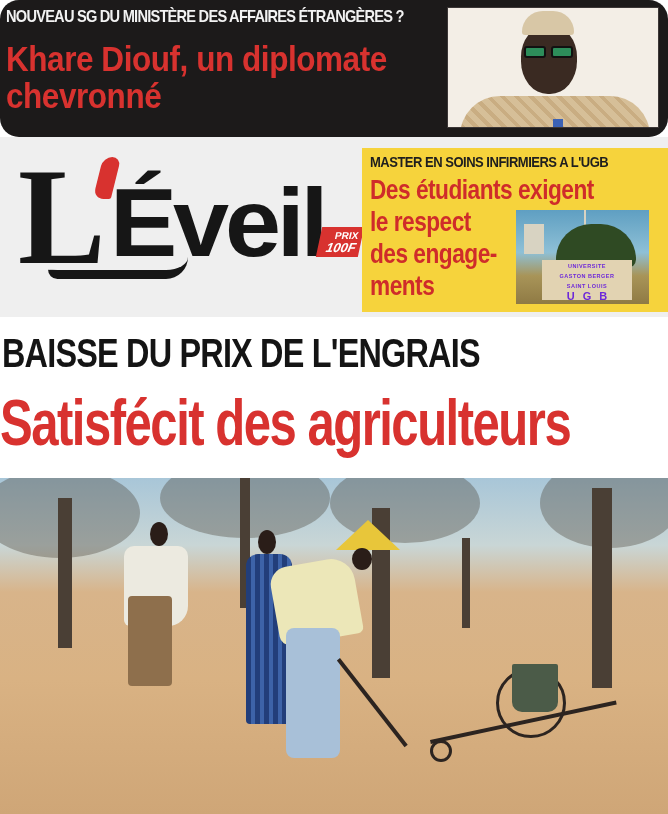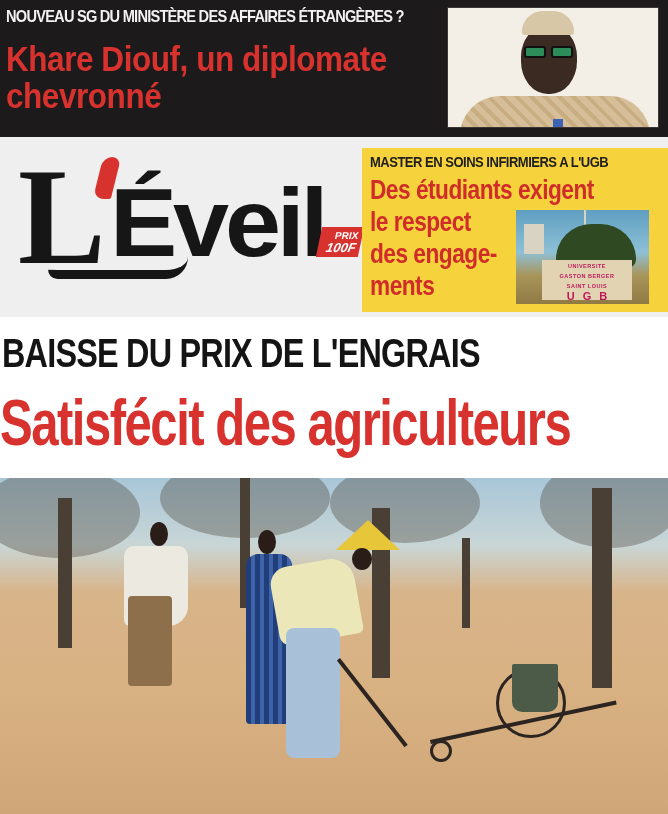--- a/index.html
+++ b/index.html
@@ -3,20 +3,21 @@
 <meta charset="utf-8">
 <style>
   * { box-sizing: border-box; margin: 0; padding: 0; }
   html, body { width: 668px; height: 814px; overflow: hidden; background: #ffffff; }
   body { font-family: "Liberation Sans", sans-serif; position: relative; }
 
   
   .top-banner {
     position: absolute; left: 0; top: 0; width: 668px; height: 137px;
     background: #1c1a1a;
+    border-radius: 19px;
   }
   .top-kicker {
     position: absolute; left: 6px; top: 7px;
     color: #f2f2f2; font-family: "Liberation Sans", sans-serif;
     font-size: 17px; font-weight: bold; letter-spacing: -0.9px;
     transform: scaleX(0.86); transform-origin: left top; white-space: nowrap;
   }
   .top-headline {
     position: absolute; left: 6px; top: 40px; width: 470px;
     color: #d8322f; font-family: "Liberation Sans", sans-serif;
@@ -93,21 +94,21 @@
   .ugb-photo {
     position: absolute; left: 154px; top: 62px; width: 133px; height: 94px;
     background: linear-gradient(#5f9fc2 0%, #8ec0d6 45%, #a89458 70%, #8f7a44 100%);
     overflow: hidden;
   }
   .ugb-tree { position: absolute; left: 40px; top: 14px; width: 80px; height: 44px; background: #2f4a23; border-radius: 40px 40px 10px 10px; }
   .ugb-tower { position: absolute; left: 8px; top: 14px; width: 20px; height: 30px; background: #d8d3c2; }
   .ugb-pole { position: absolute; left: 68px; top: 0; width: 2px; height: 20px; background: #d8d3c2; }
   .ugb-sign {
     position: absolute; left: 26px; top: 50px; width: 90px; height: 40px;
-    background: #e2d3b2; color: #be185d; text-align: center; font-weight: bold;
+    background: #e2d3b2; color: #6d28d9; text-align: center; font-weight: bold;
   }
   .ugb-sign .s1 { display: block; font-size: 5.5px; line-height: 7px; padding-top: 3px; letter-spacing: 0.5px; }
   .ugb-sign .s2 { display: block; font-size: 11px; line-height: 12px; letter-spacing: 8px; padding-left: 8px; }
 
   
   .main-kicker {
     position: absolute; left: 2px; top: 331px; white-space: nowrap;
     font-size: 41px; font-weight: bold; color: #141414; letter-spacing: -1px;
     transform: scaleX(0.79); transform-origin: left top; line-height: 44px;
   }

